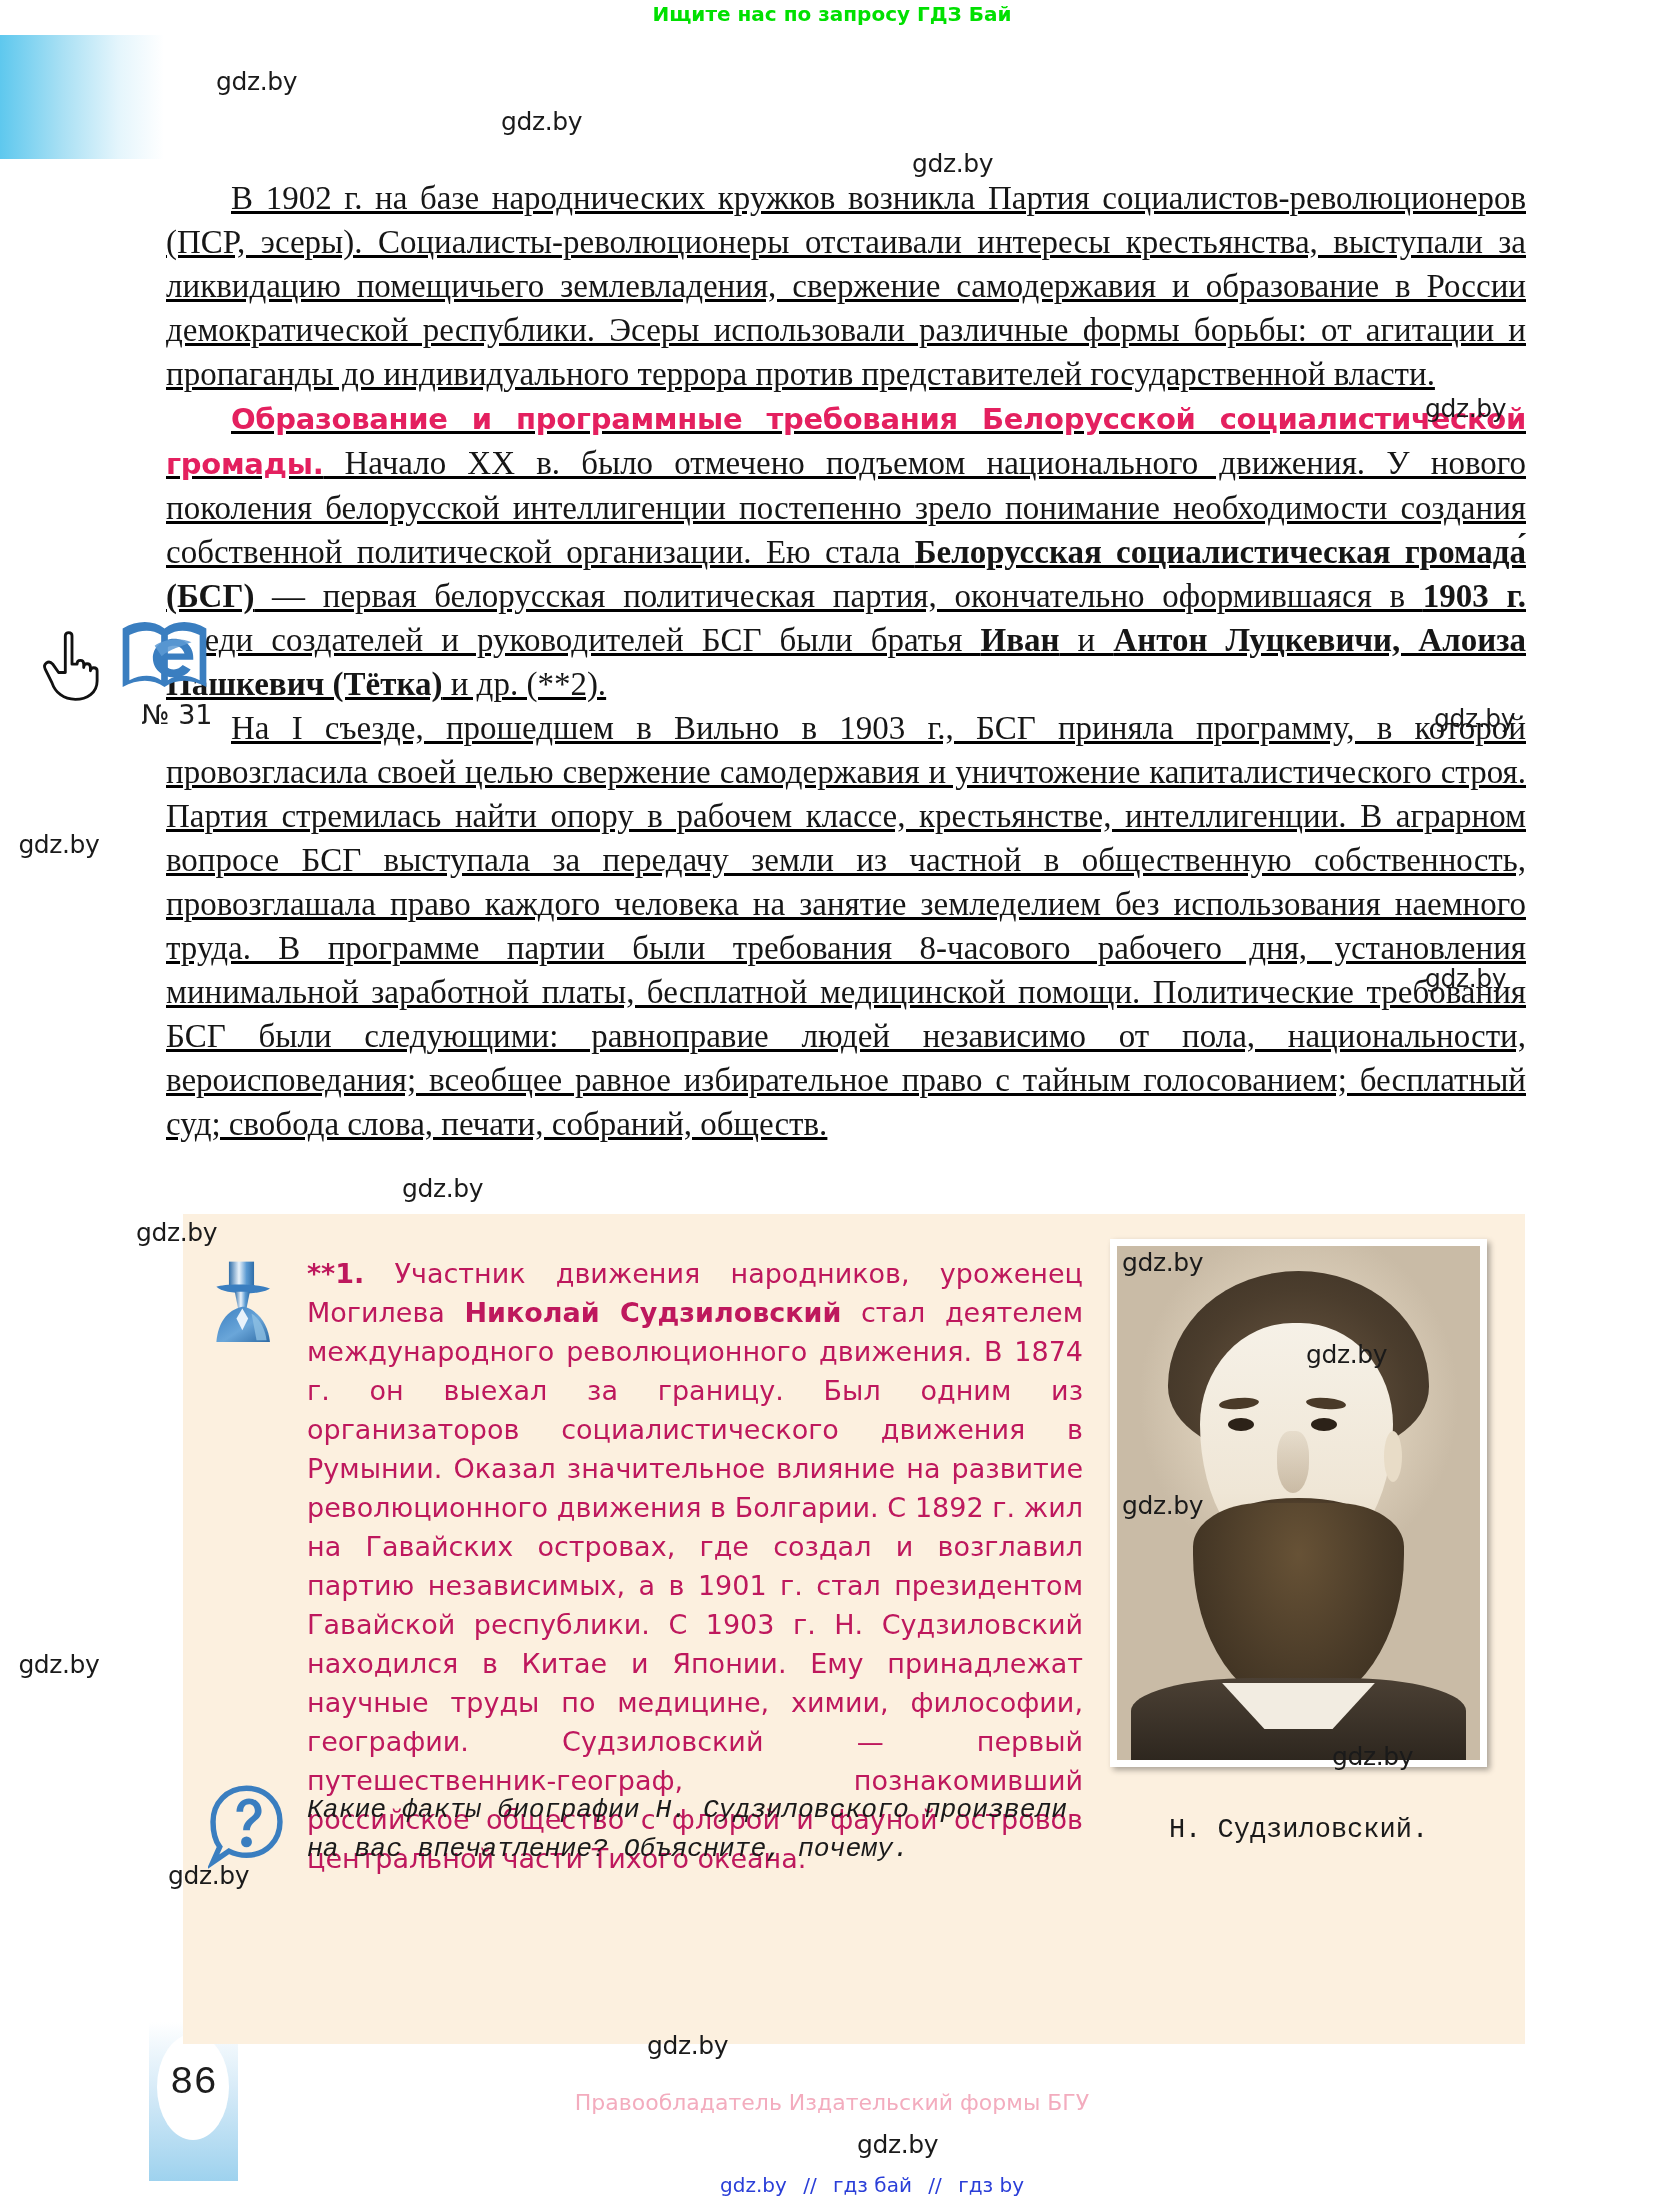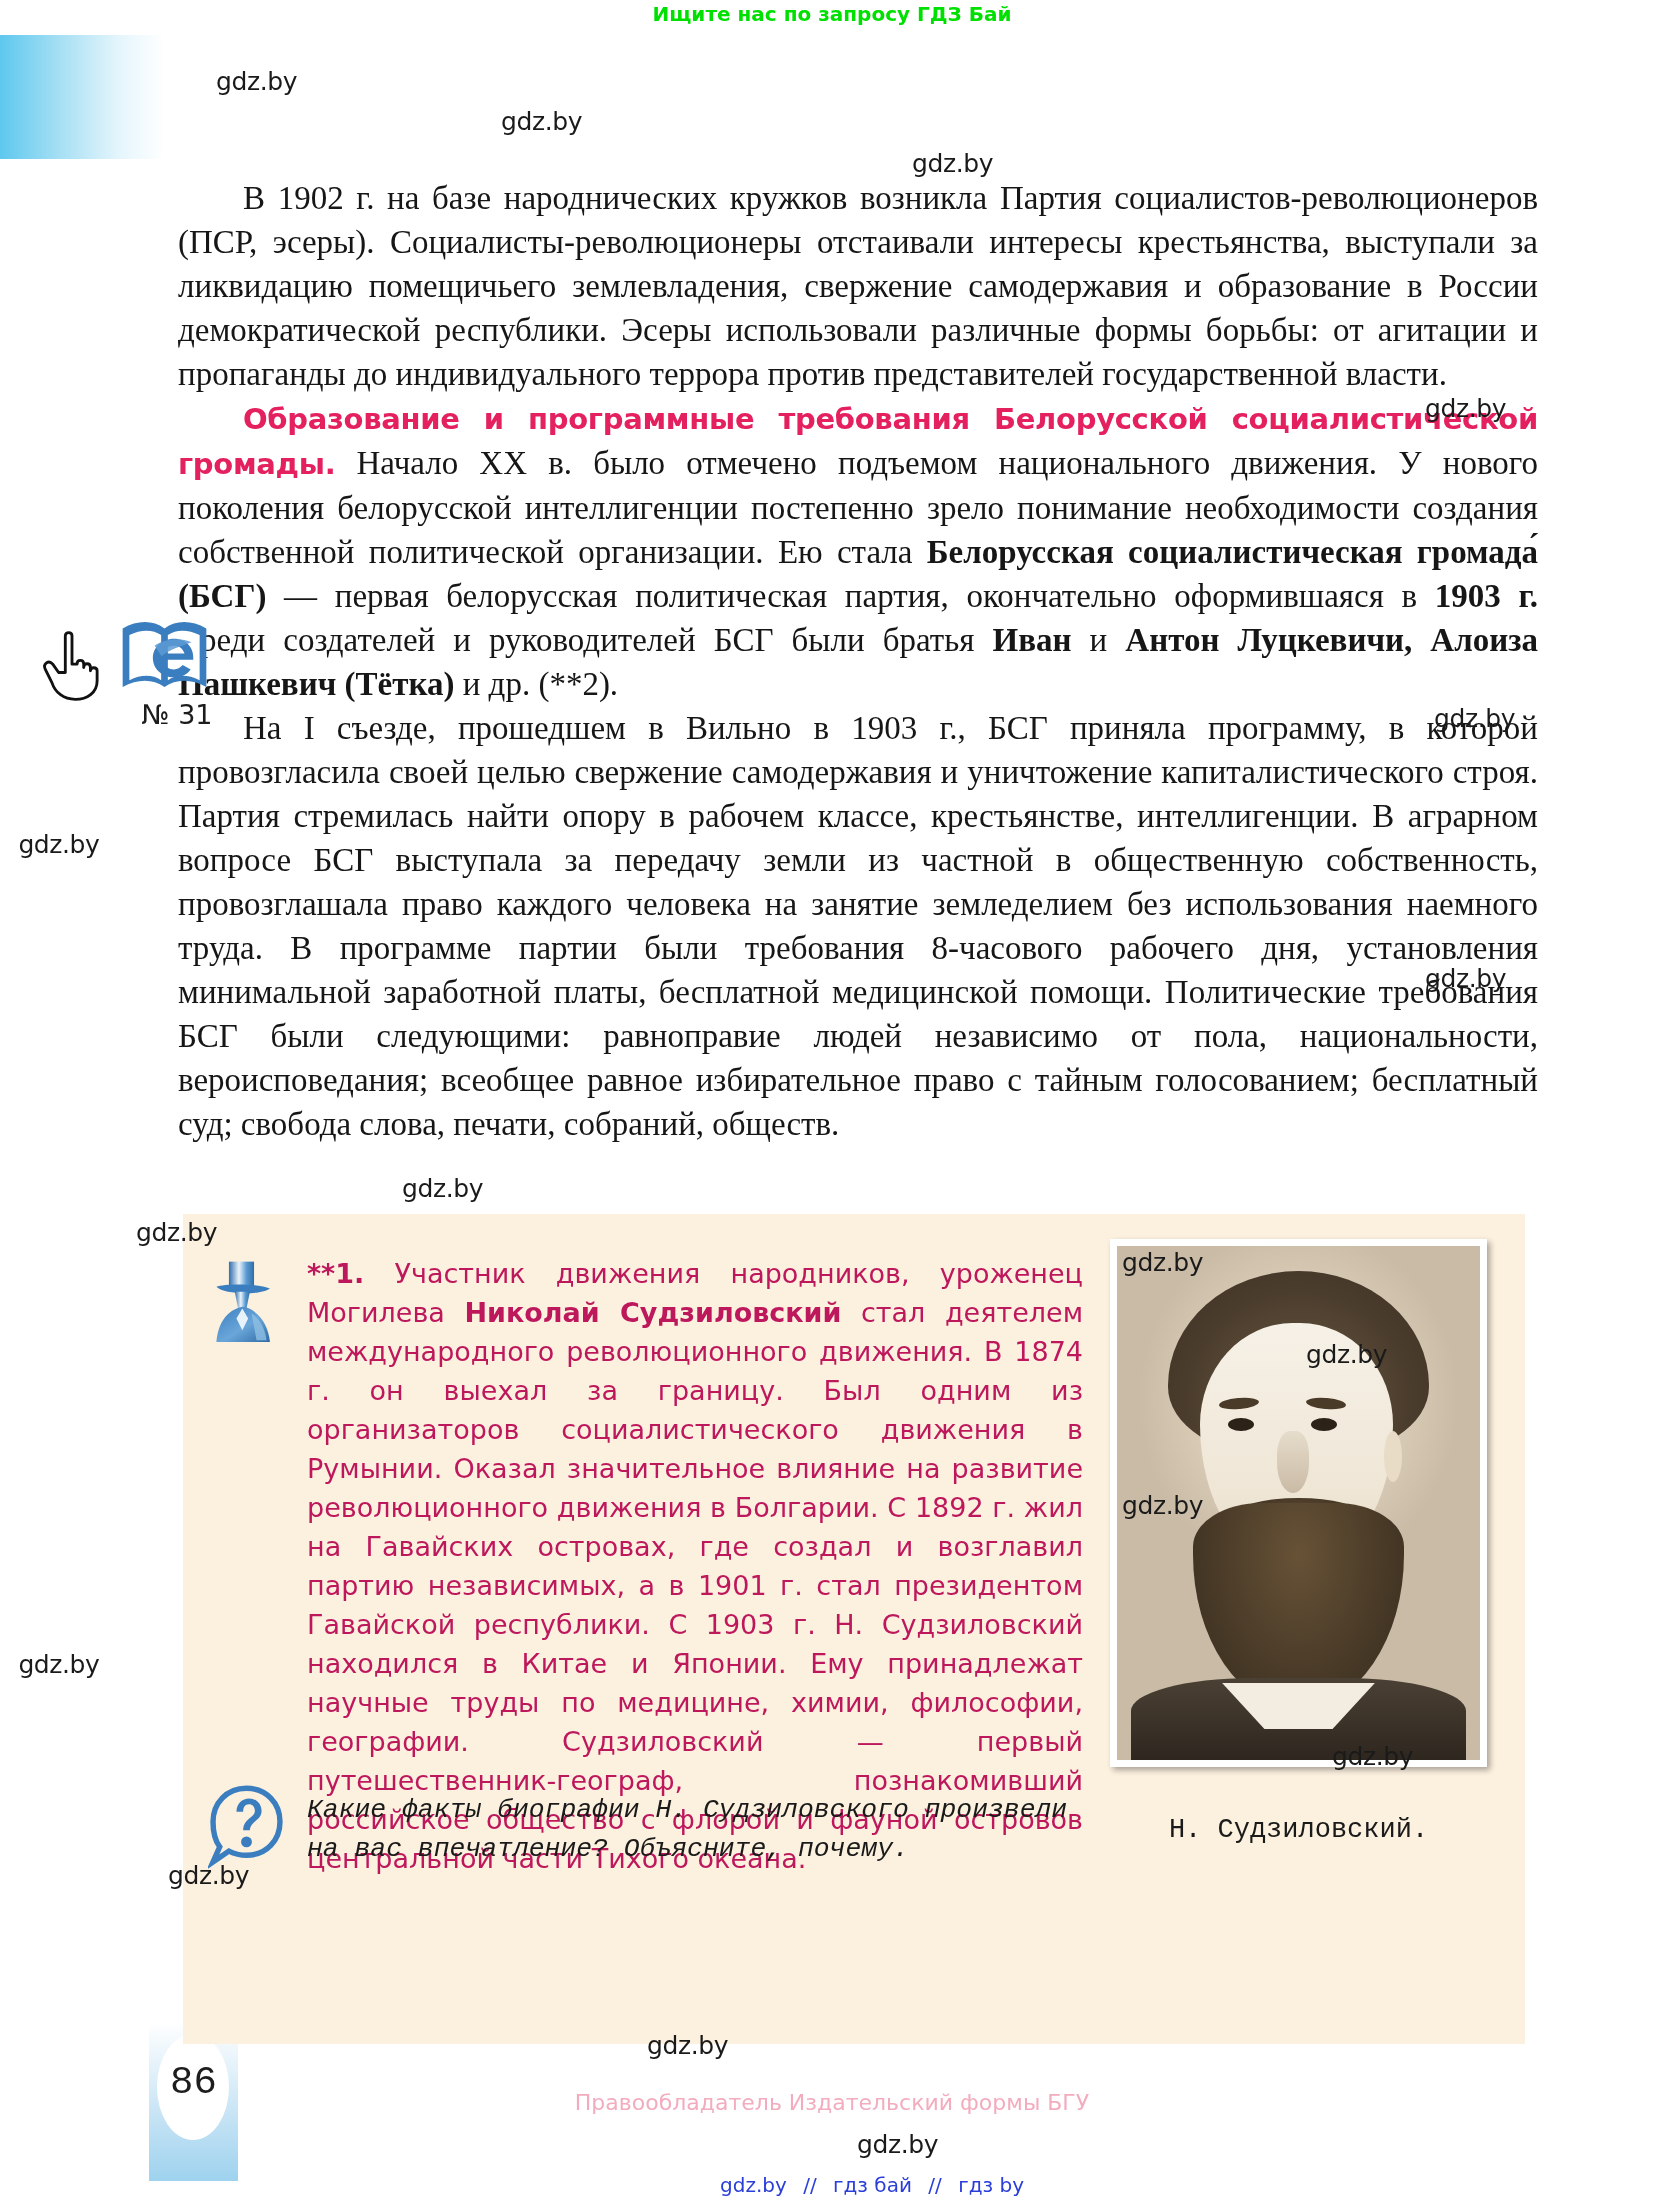--- a/index.html
+++ b/index.html
@@ -76,24 +76,25 @@
     width: 89px;
     text-align: center;
     font-family: Liberation Mono, monospace;
     font-size: 39px;
     color: #1d1d1d;
   }
 
   
   .content {
     position: absolute;
-    left: 178px;
+    left: 166px;
     top: 176px;
     width: 1360px;
     z-index: 10;
+    text-decoration: underline;
   }
   p.body {
     margin: 0;
     font-size: 33px;
     line-height: 44px;
     text-align: justify;
     color: #161616;
     text-indent: 65px;
     hyphens: manual;
   }

